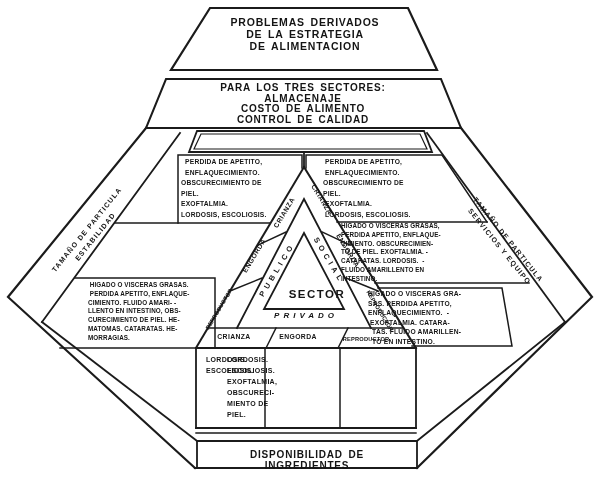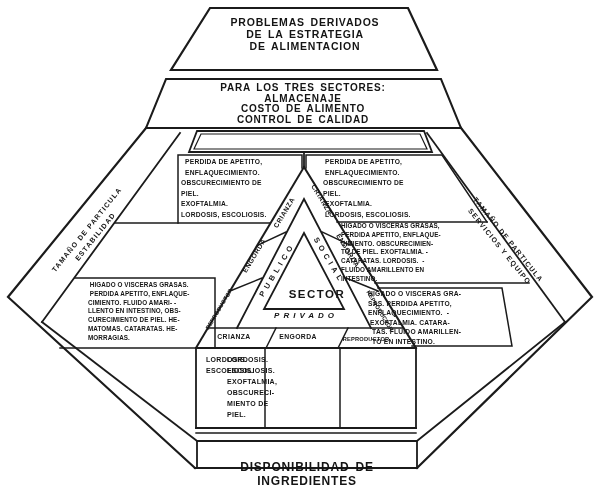--- a/index.html
+++ b/index.html
@@ -8,21 +8,21 @@
     font-family:"Liberation Sans",sans-serif;color:#111;
   }
   .stage svg{position:absolute;left:0;top:0;}
   .txt{position:absolute;font-weight:bold;color:#141414;}
   .center{text-align:center;}
   .pre{white-space:pre;}
   .preline{white-space:pre-line;}
   .title{font-size:10.5px;line-height:12px;letter-spacing:0.8px;word-spacing:2px;}
   .band2{font-size:10px;line-height:10.5px;letter-spacing:0.8px;word-spacing:2px;}
   .bar{font-size:8.5px;letter-spacing:1px;word-spacing:3px;}
-  .smallbar{font-size:12px;letter-spacing:0.8px;word-spacing:2px;margin-top:11px;}
+  .smallbar{font-size:10px;letter-spacing:0.8px;word-spacing:2px;}
   .blk{font-size:6.7px;line-height:10.6px;letter-spacing:0.2px;}
   .blk2{font-size:6.3px;line-height:8.8px;letter-spacing:0.1px;}
   .blk3{font-size:6.7px;line-height:9.6px;letter-spacing:0.2px;}
   .cell{font-size:7px;line-height:11px;letter-spacing:0.3px;}
   .diag{font-size:6.8px;letter-spacing:0.5px;text-align:center;}
   .diagsm{font-size:5.7px;letter-spacing:0.2px;text-align:center;}
   .rotL{transform:rotate(-59deg);}
   .rotR{transform:rotate(59deg);}
   .stripLbl{font-size:7px;line-height:11px;letter-spacing:1.2px;text-align:center;}
   .sector{font-size:11.5px;letter-spacing:1.5px;}

